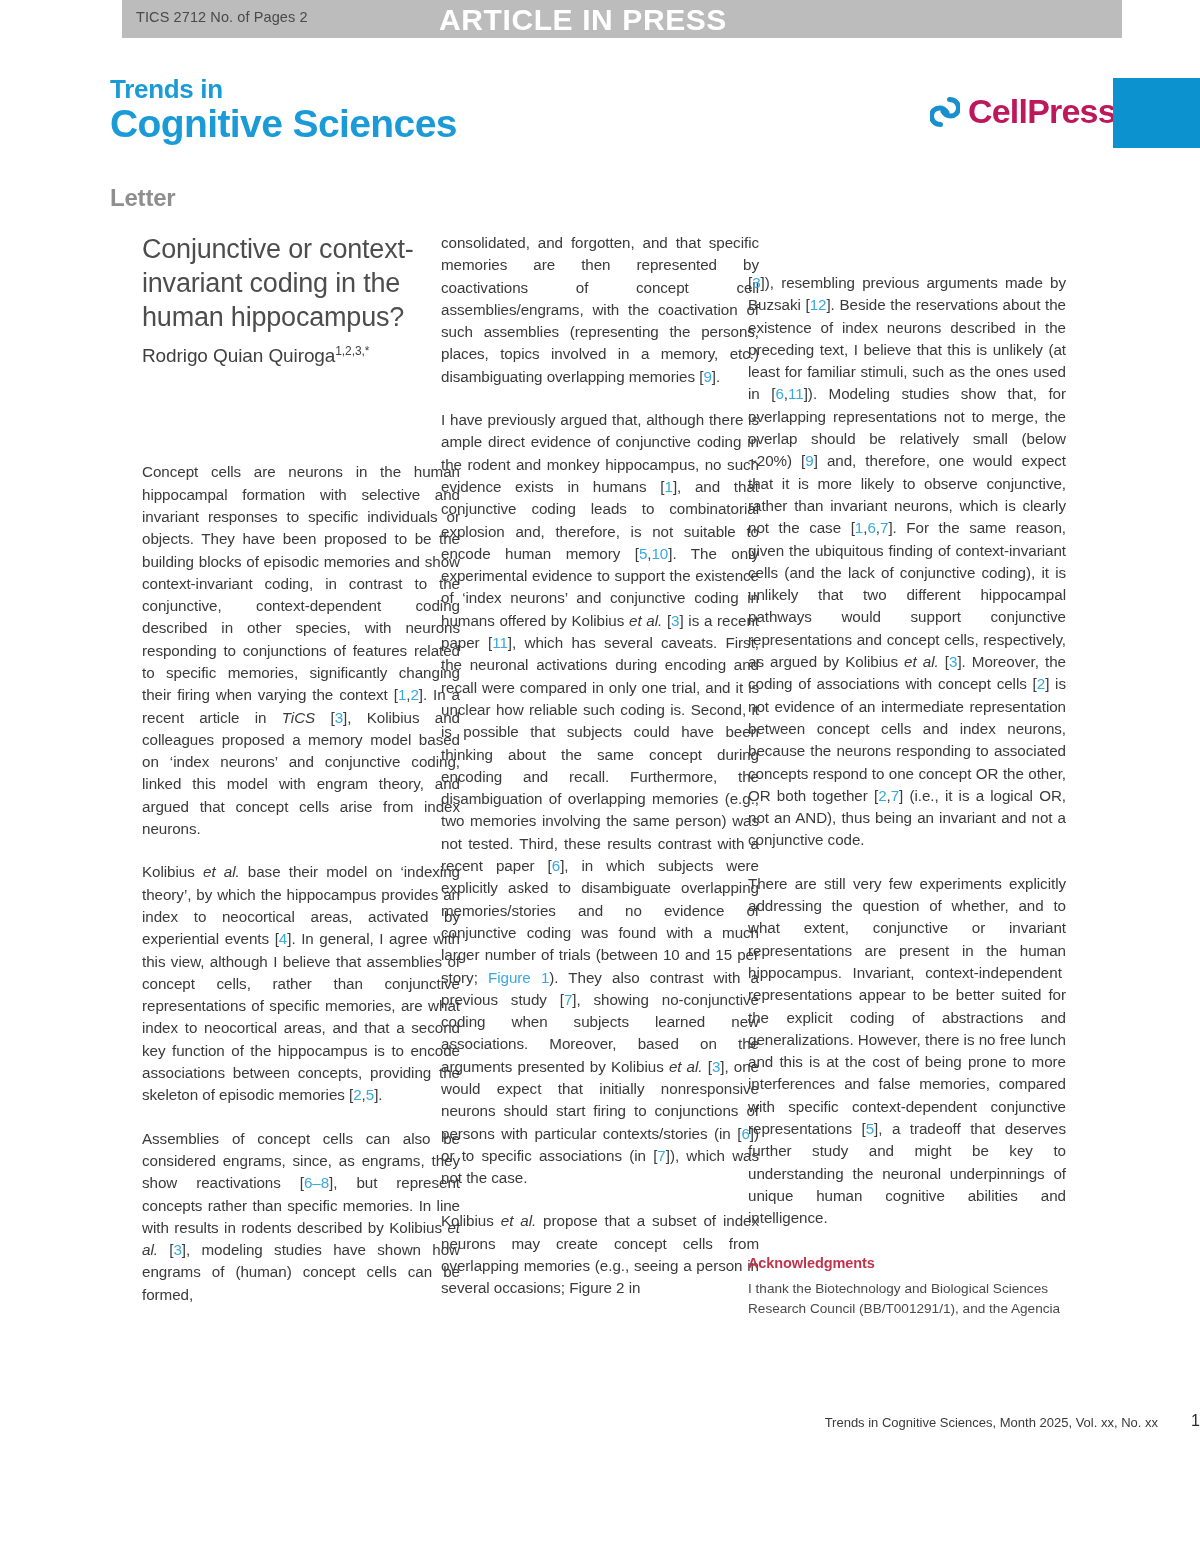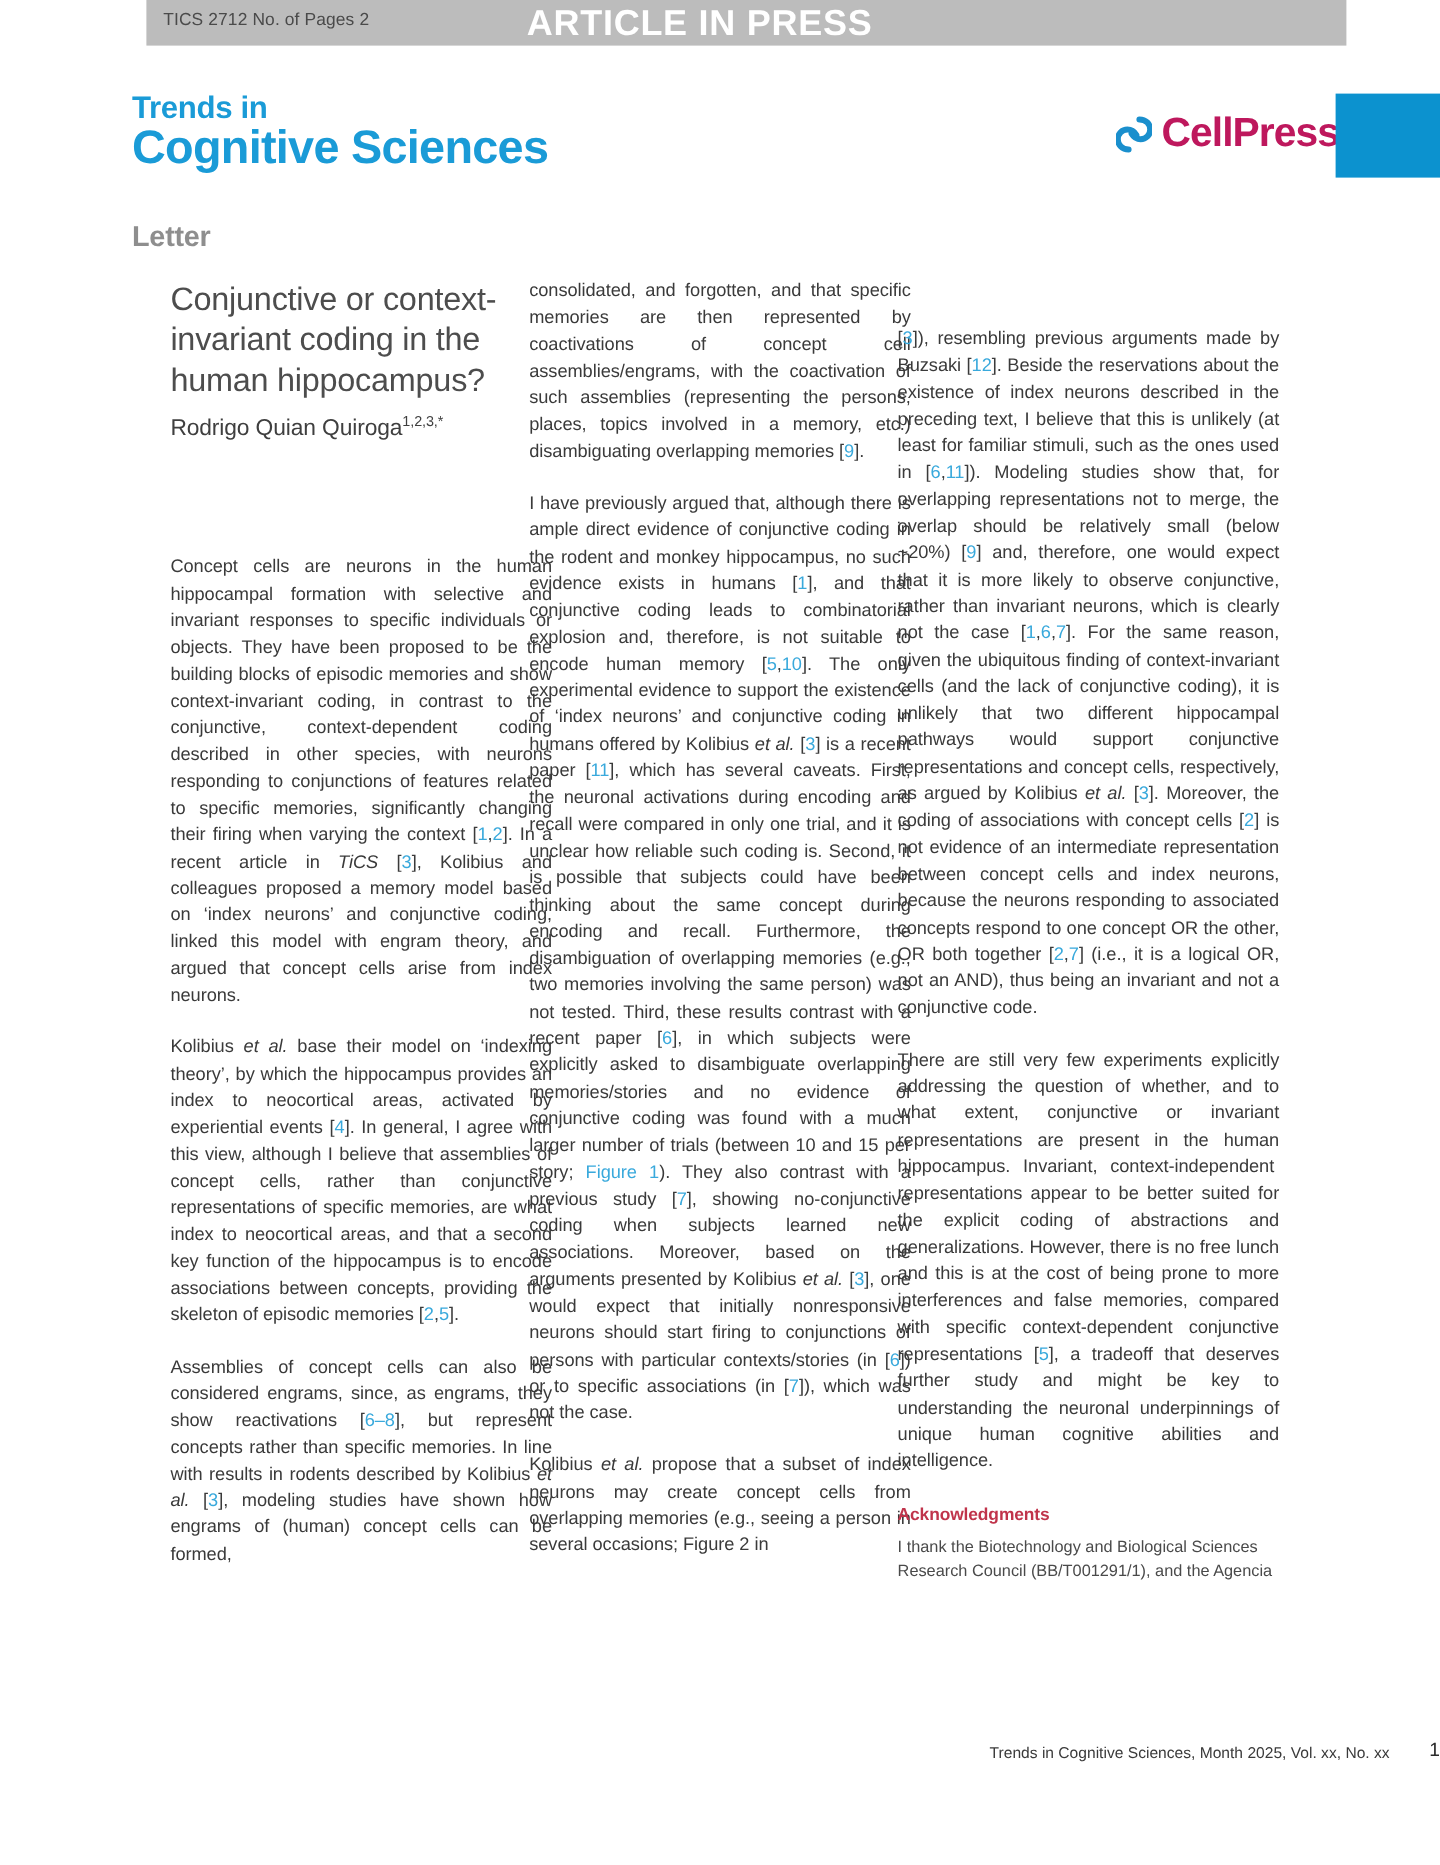--- a/index.html
+++ b/index.html
@@ -168,21 +168,21 @@
     color: #4a4a4a;
     margin: 0;
     text-align: left;
   }
 
   
   #page-footer {
     position: absolute;
     left: 110px;
     right: 0;
-    top: 1453px;
+    top: 1415px;
     width: 1090px;
     height: 20px;
   }
   #page-footer .footer-citation {
     position: absolute;
     right: 42px;
     top: 0;
     font-size: 13px;
     color: #3a3a3a;
   }

